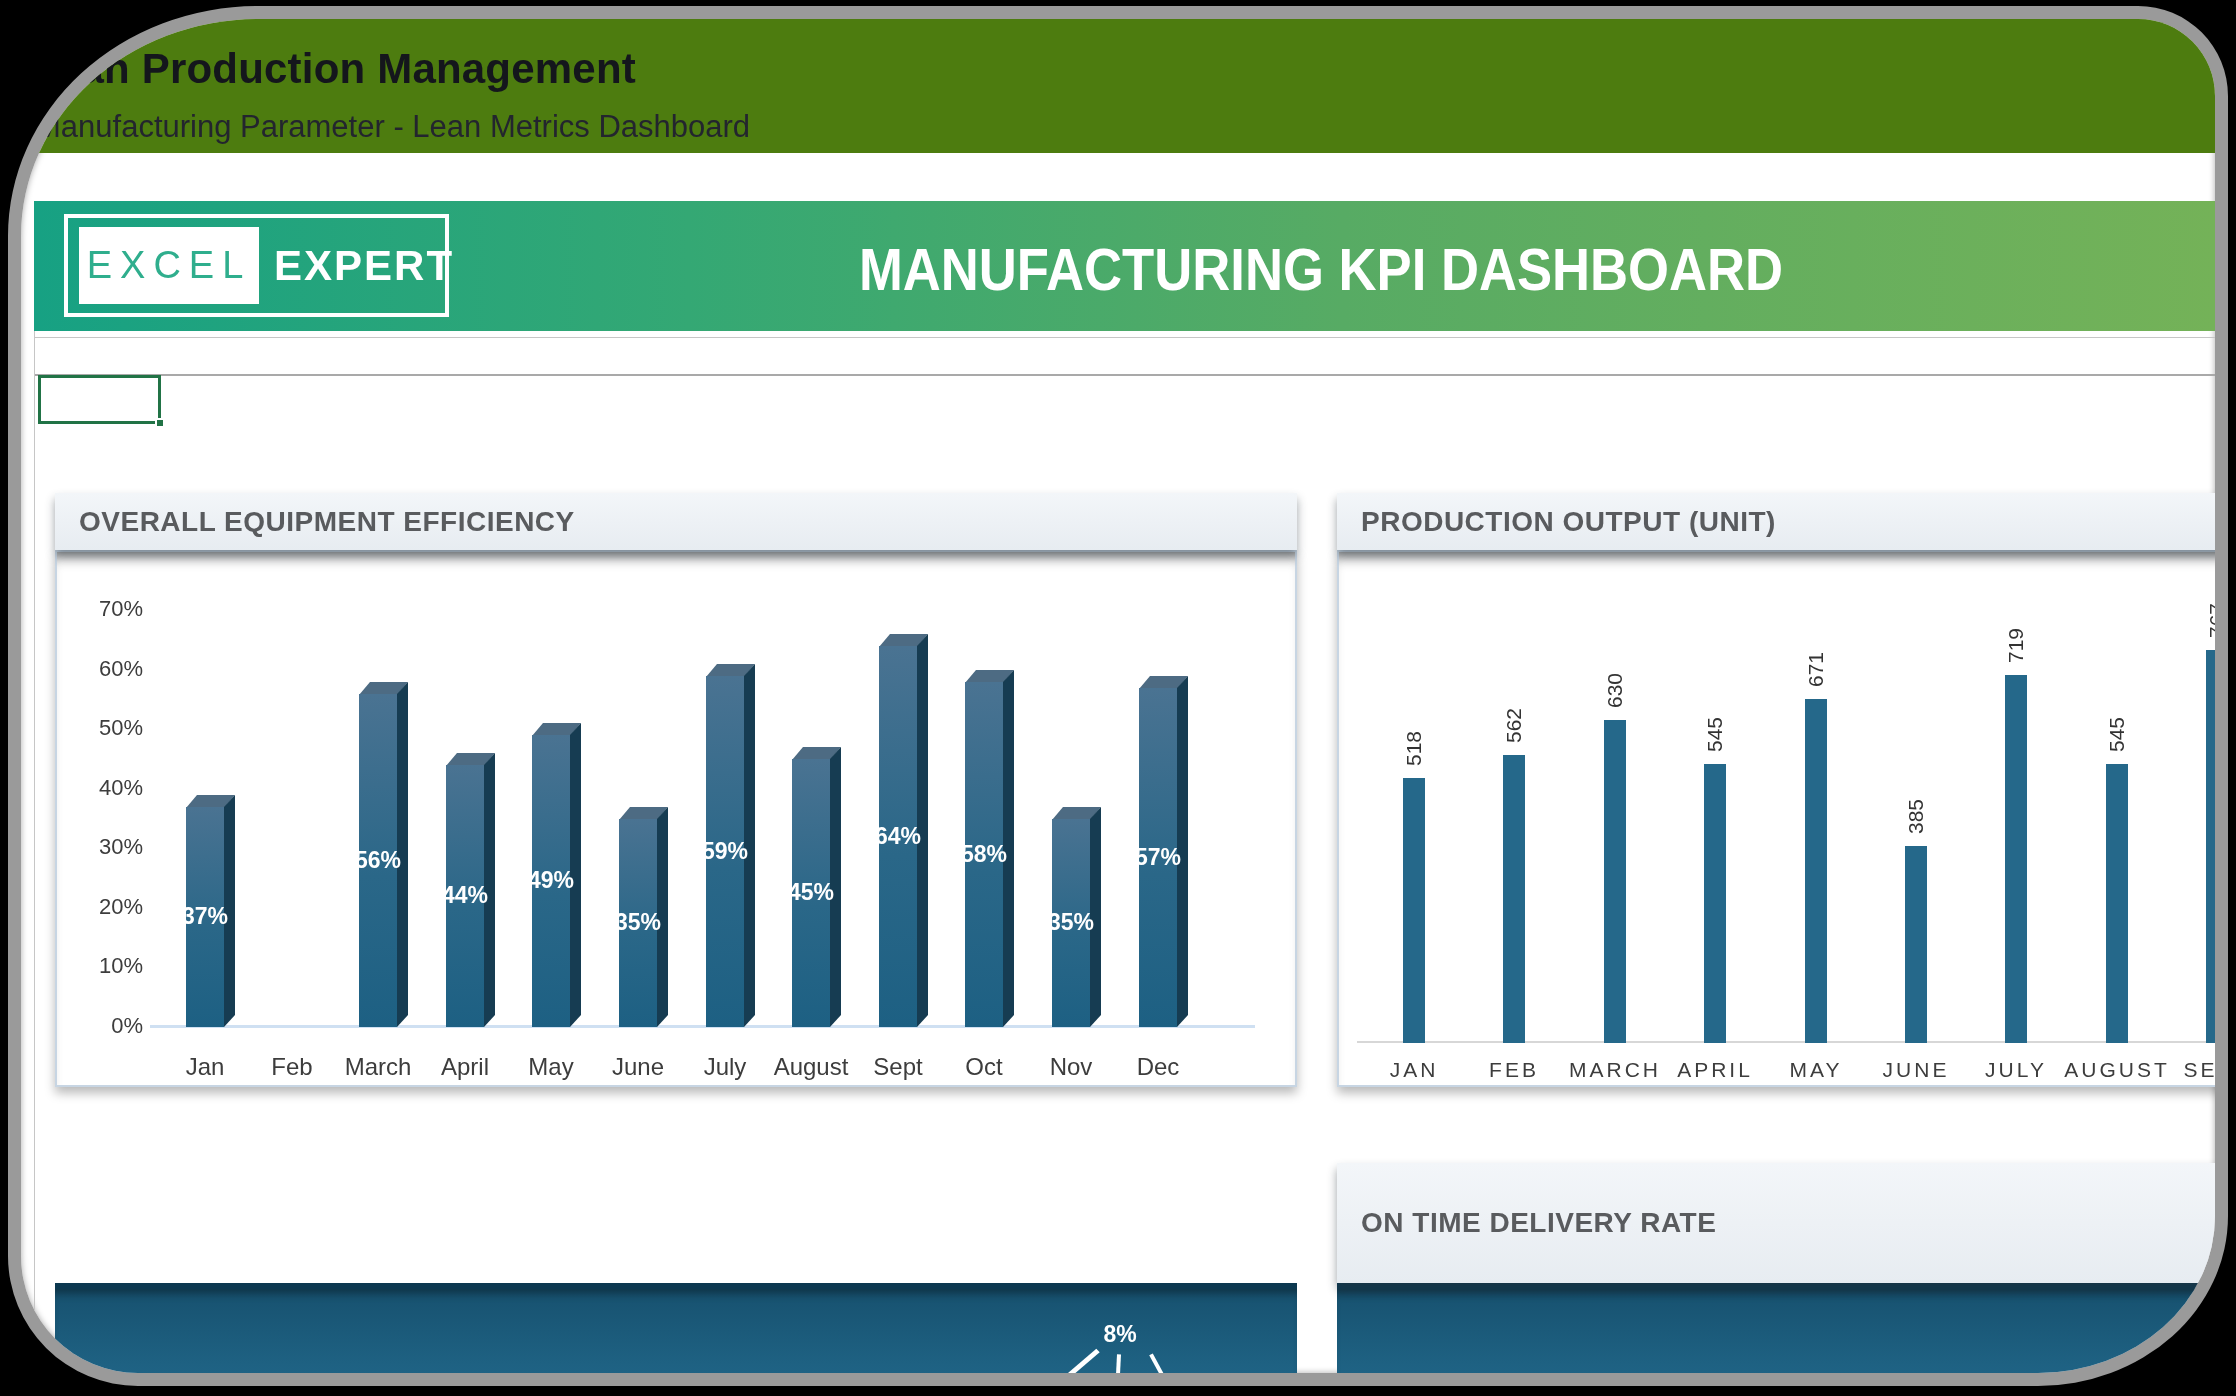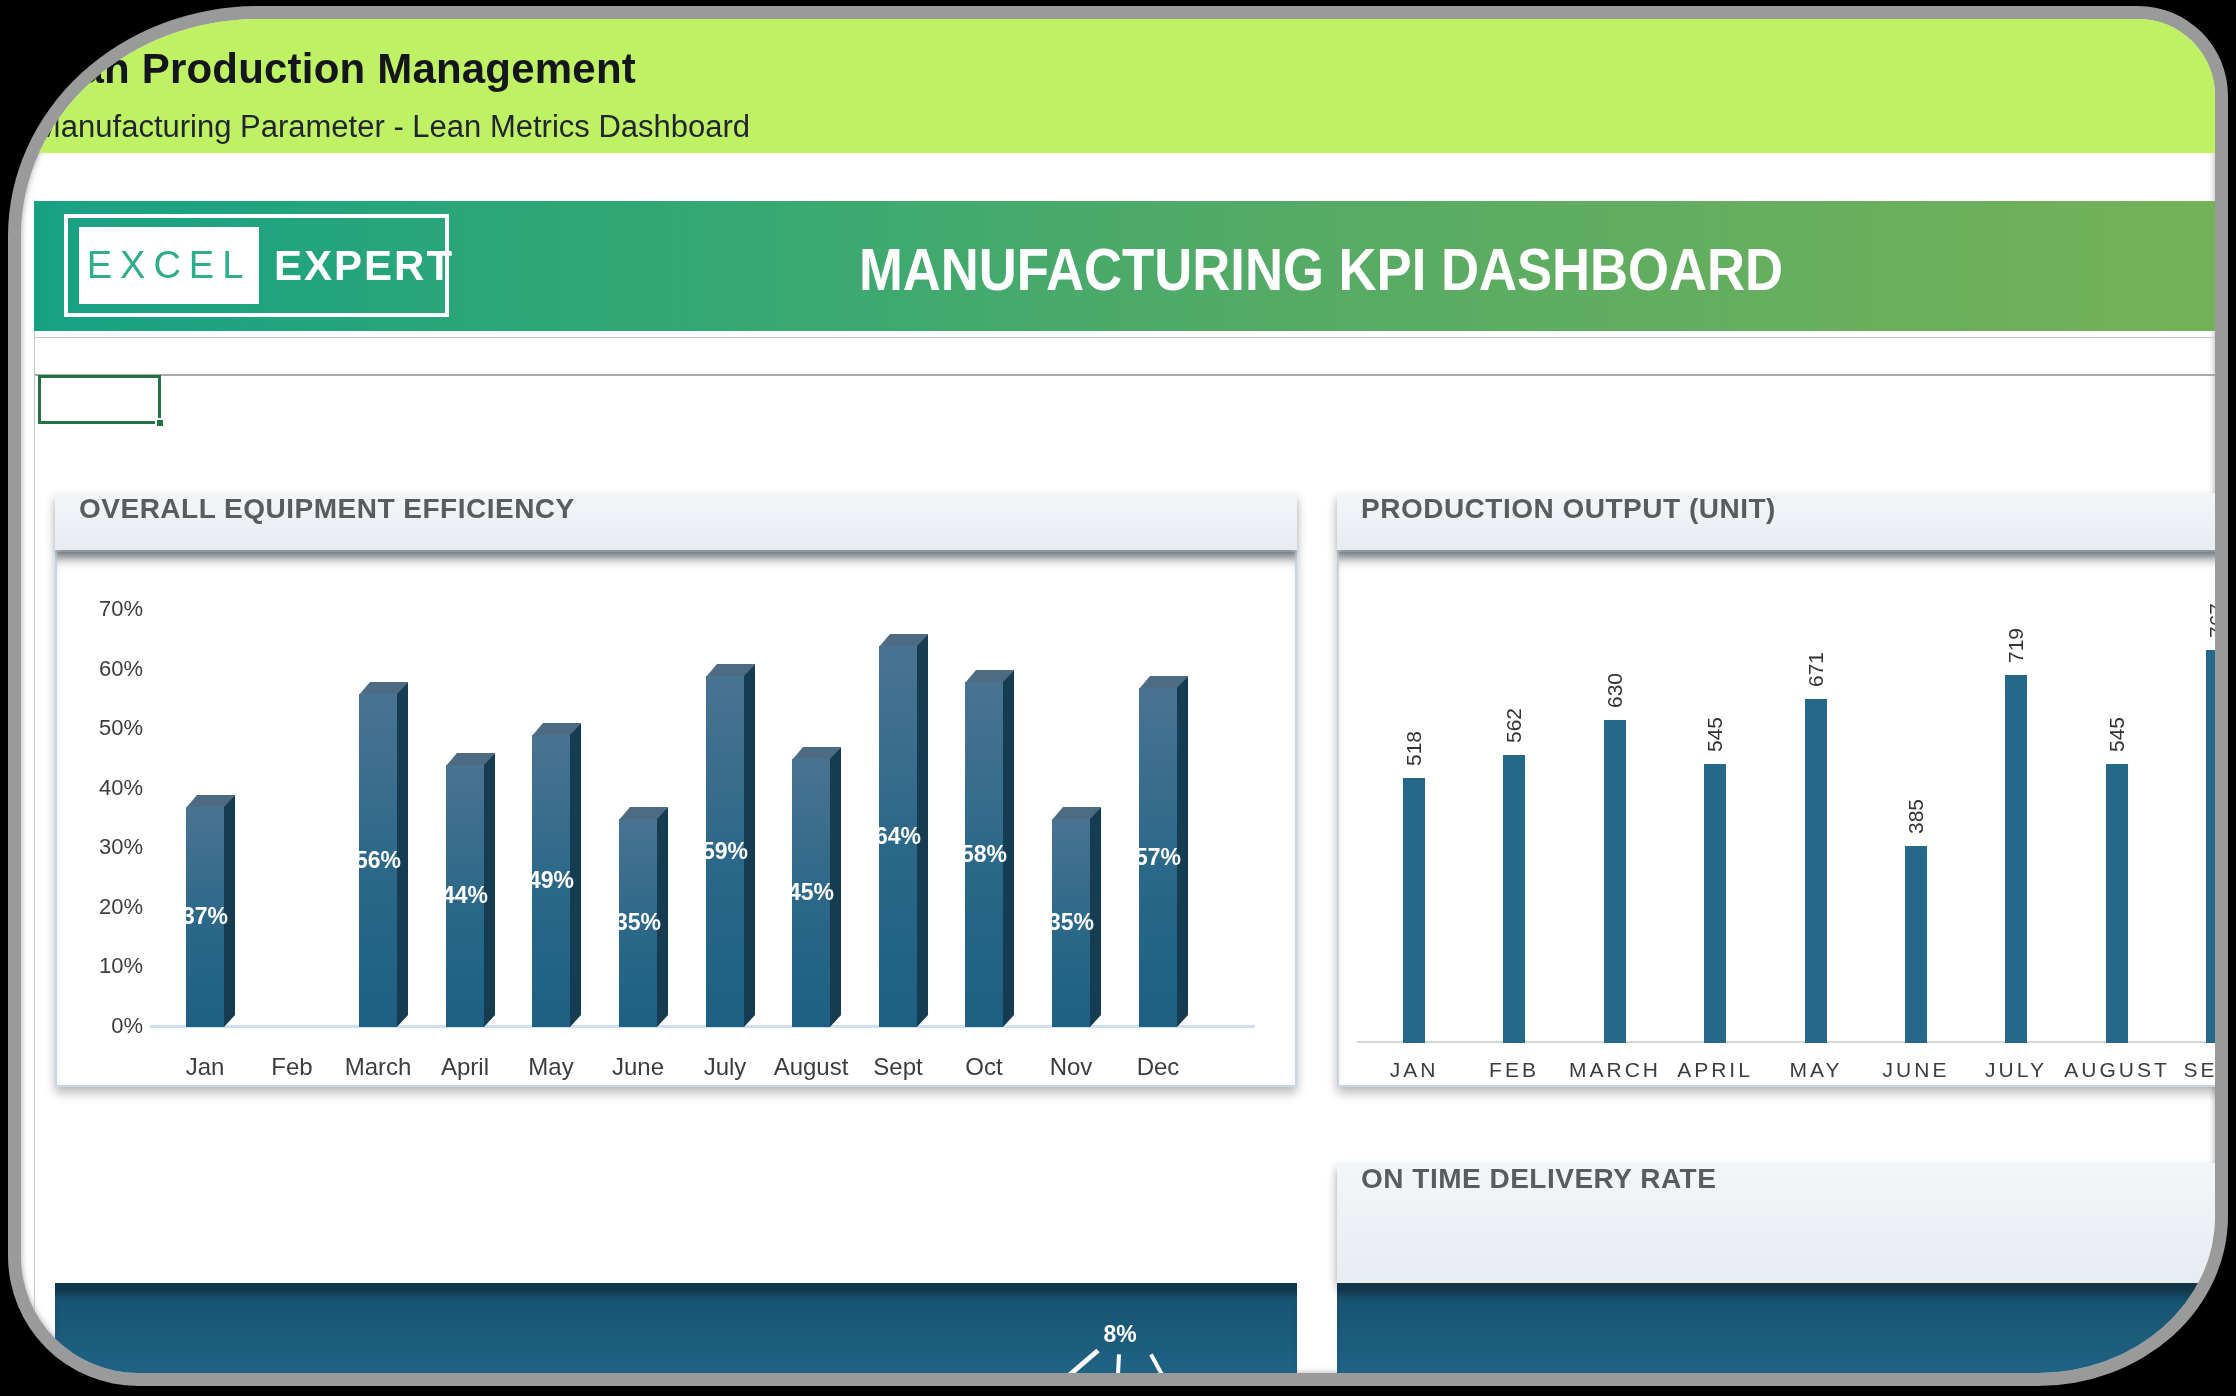--- a/index.html
+++ b/index.html
@@ -17,21 +17,21 @@
     border:13px solid #9a9a9a;
     border-radius:250px 90px 190px 130px / 230px 90px 170px 130px;
     box-shadow: inset 0 0 6px rgba(0,0,0,.35);
     overflow:hidden;
   }
   .content { position:absolute; inset:0; }
 
   
   .titlebar {
     position:absolute; left:0; top:0; right:0; height:134px;
-    background:#bef264;
+    background:#4d7c0f;
   }
   .doc-title {
     position:absolute; left:10px; top:26px;
     font-size:42px; font-weight:700; color:#14161c; letter-spacing:.2px;
   }
   .doc-subtitle {
     position:absolute; left:14px; top:90px;
     font-size:31px; color:#23252e;
   }
 
@@ -74,21 +74,21 @@
   .sel .handle {
     position:absolute; right:-7px; bottom:-7px; width:10px; height:10px;
     background:#217346; border:2px solid #fff;
   }
 
   
   .panel-header {
     position:absolute; height:57px;
     background:linear-gradient(180deg,#f3f6f9 0%, #e7ecf1 100%);
     box-shadow:0 6px 9px rgba(40,50,60,.45);
-    display:flex; padding-left:24px;
+    display:flex; align-items:center; padding-left:24px;
     z-index:3;
   }
   .panel-header .ptitle {
     font-size:28px; font-weight:700; color:#595b5e; letter-spacing:.5px;
   }
   #hdr-oee    { left:34px;   top:474px; width:1242px; }
   #hdr-prod   { left:1316px; top:474px; width:902px;  }
   #hdr-defect { left:34px;   top:1144px; width:1242px; height:120px; }
   #hdr-ontime { left:1316px; top:1144px; width:902px;  height:120px; }
 

